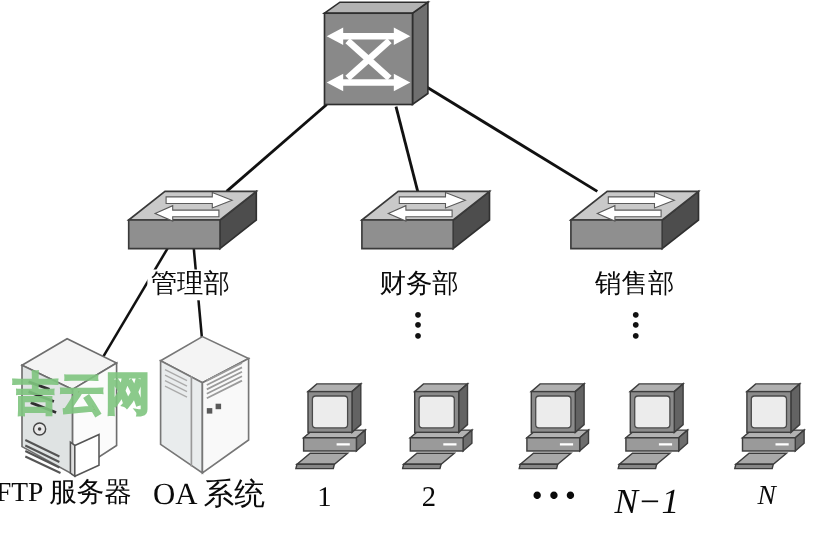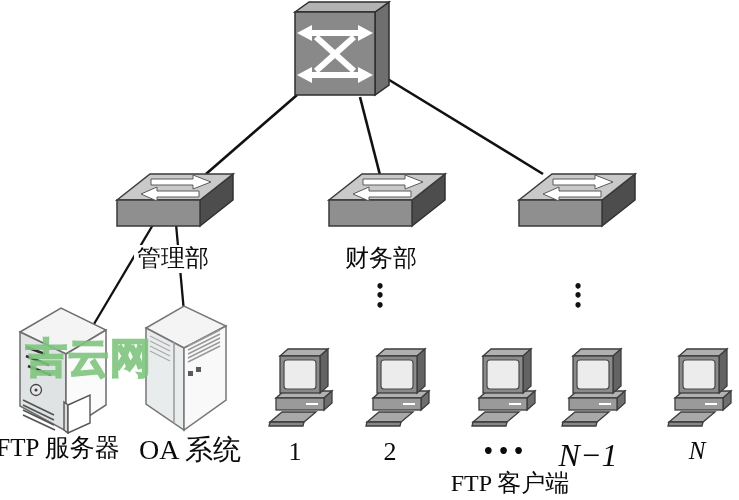--- a/index.html
+++ b/index.html
@@ -19,21 +19,21 @@
     font-family:"DejaVu Sans","Liberation Sans",sans-serif;
     font-size:15px;font-weight:bold;line-height:0.62;color:#111;
     white-space:pre-line;text-align:center;
   }
   .hdots{
     font-family:"DejaVu Sans","Liberation Sans",sans-serif;
     font-size:19px;font-weight:bold;letter-spacing:3px;
   }
   .italic{font-style:italic;}
   #watermark{
-    position:absolute;left:26px;top:331px;z-index:4;
+    position:absolute;left:12px;top:331px;z-index:4;
     font-family:"DejaVu Sans","Liberation Sans",sans-serif;
     font-size:41px;font-weight:bold;letter-spacing:1px;
     color:#4d7c0f;-webkit-text-stroke:2px #7fc57f;opacity:0.9;
   }
   svg{display:block;}
 </style>
 </head>
 <body>
 
 <div id="canvas">
@@ -140,34 +140,34 @@
     </svg>
   <svg class="icon" style="left:561px;top:346px" width="72" height="82">
       <use href="#sym-pc"></use>
     </svg>
   <svg class="icon" style="left:667px;top:346px" width="72" height="82">
       <use href="#sym-pc"></use>
     </svg>
 
   <div class="lbl dept-lbl" style="left:381px;top:245px">财务部</div>
   <div class="lbl dept-lbl" style="left:173px;top:245px">管理部</div>
+  <div class="lbl dept-lbl" style="left:577px;top:245px">销售部</div>
 
   <div class="vdots" style="left:380px;top:283px">•
 •
 •</div>
   <div class="vdots" style="left:578px;top:283px">•
 •
 •</div>
 
   <div class="lbl" style="left:58px;top:434px;font-size:25px">FTP 服务器</div>
   <div class="lbl" style="left:190px;top:434px;font-size:28px">OA 系统</div>
 
   <div class="lbl" style="left:295px;top:437px;font-size:26px">1</div>
   <div class="lbl" style="left:390px;top:437px;font-size:26px">2</div>
   <div class="lbl hdots" style="left:505px;top:441px">•••</div>
   <div class="lbl italic" style="left:588px;top:437px;font-size:32px">N−1</div>
   <div class="lbl italic" style="left:697px;top:437px;font-size:25px">N</div>
 
-  <div class="lbl" style="left:510px;top:470px;font-size:24px">FTP 客户端</div>
 
   <div id="watermark">吉云网</div>
 
 </div>
 
 </body></html>

